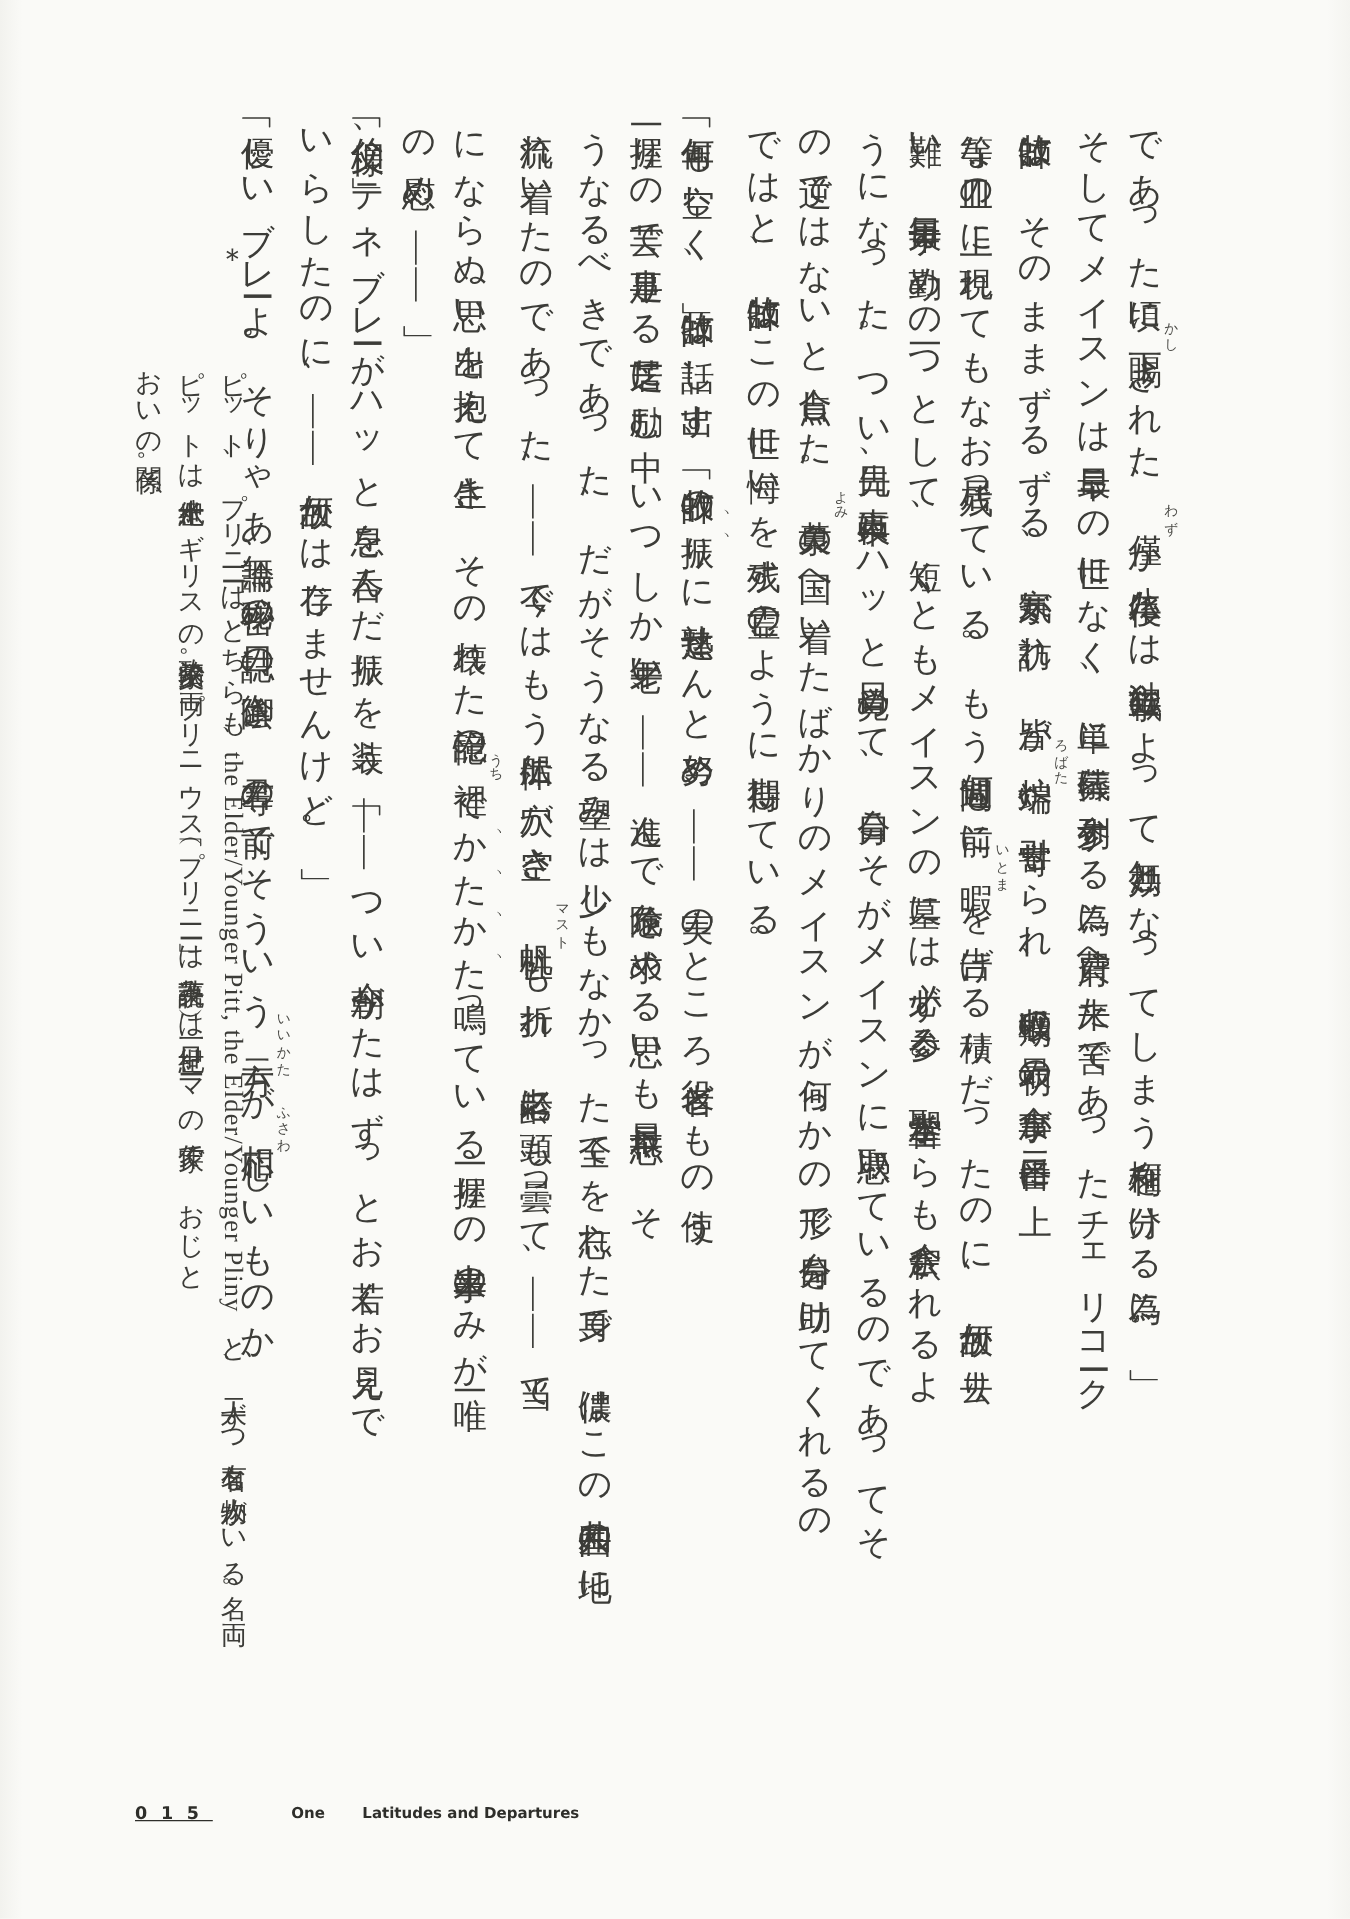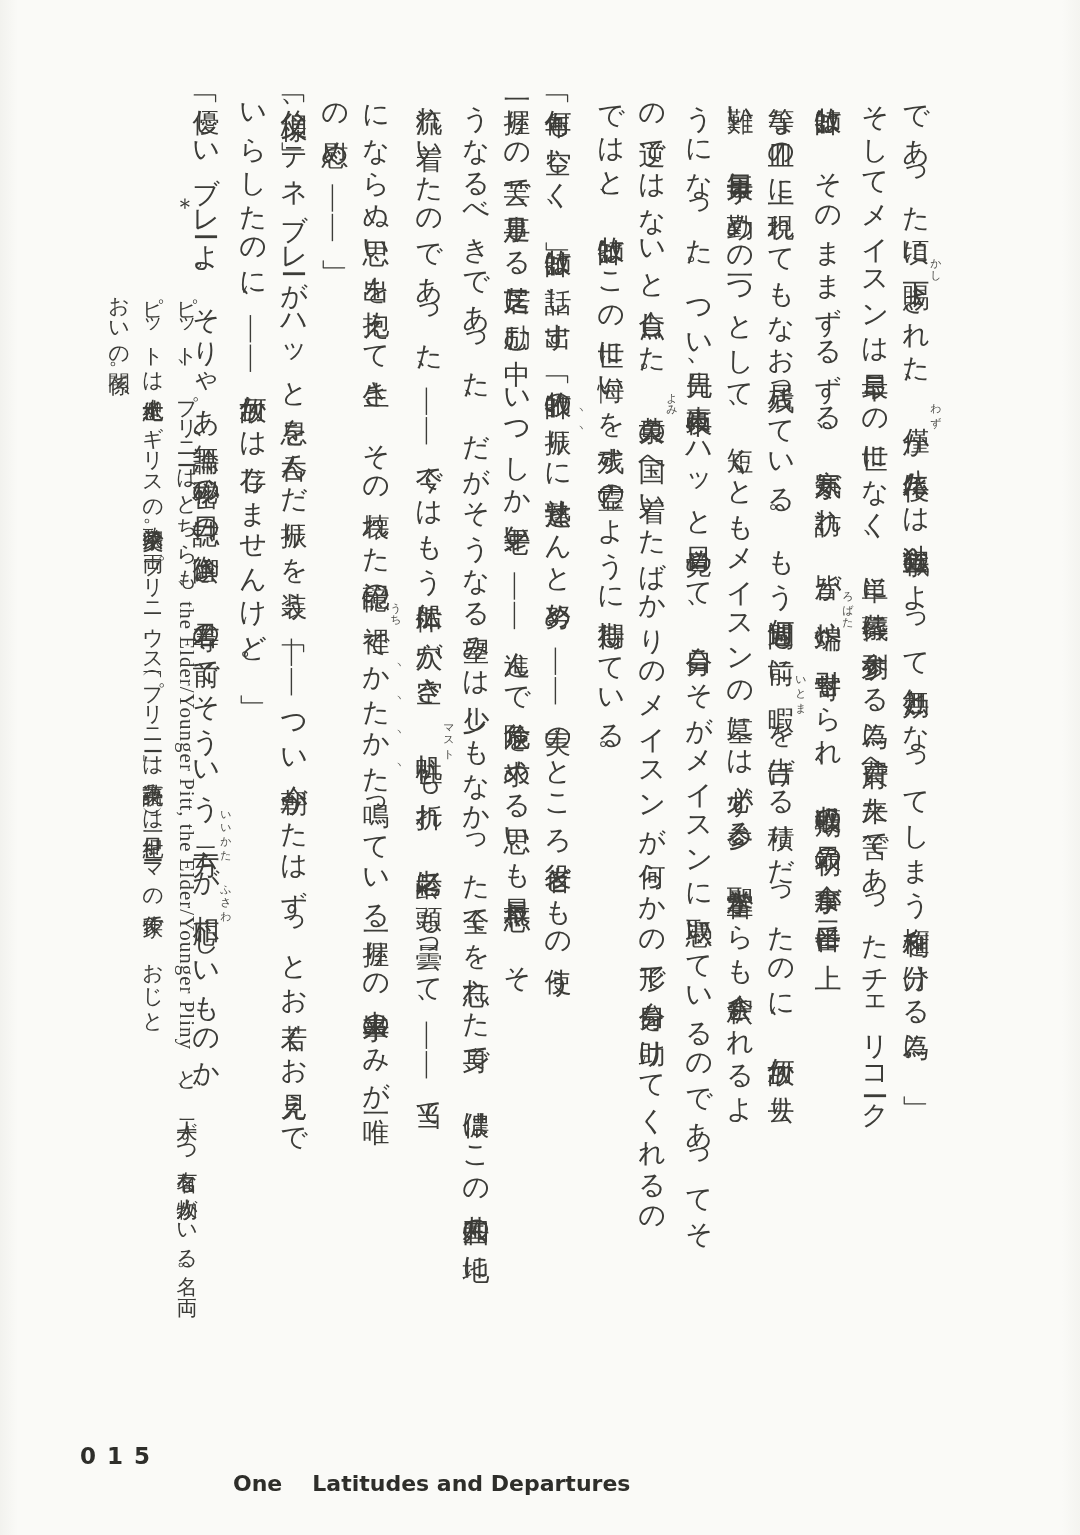--- a/index.html
+++ b/index.html
@@ -72,28 +72,28 @@
 
   
   .footer {
     position: absolute;
     top: 1443px; left: 0; width: 100%;
     font-family: "DejaVu Sans", sans-serif;
     font-weight: 700;
     color: #2e2e2a;
   }
   .page-number {
-    position: absolute; left: 80px; top: 0;
-    font-size: 23px;
+    position: absolute; left: 108px; top: 0;
+    font-size: 14px;
     letter-spacing: 11px;
+    text-decoration: underline;
   }
   .chapter-line {
     position: absolute; left: 233px; top: 0;
-    font-size: 22px;
-    margin-top: 28px;
+    font-size: 12px;
   }
   .chapter-label { margin-right: 30px; }
 </style>
 </head>
 <body>
 
 <div class="page-surface"></div>
 
 <div class="main-text" id="main-text">
     <p class="tcol"><span>であった頃に</span><ruby>下賜<rt>かし</rt></ruby><span>された、</span><ruby>僅<rt>わず</rt></ruby><span>か八年後には独立戦争によって無効となってしまう権利を分ける為に。」</span></p>

